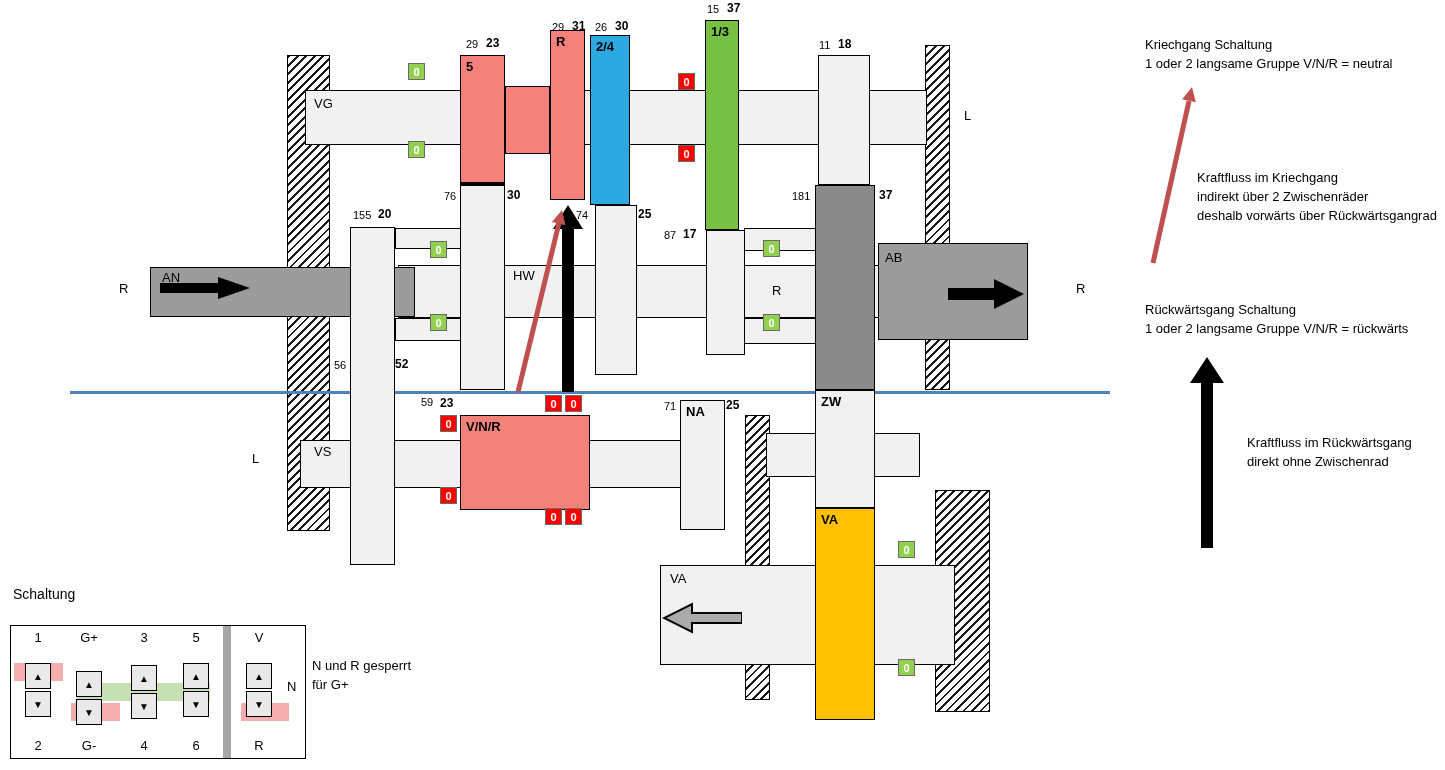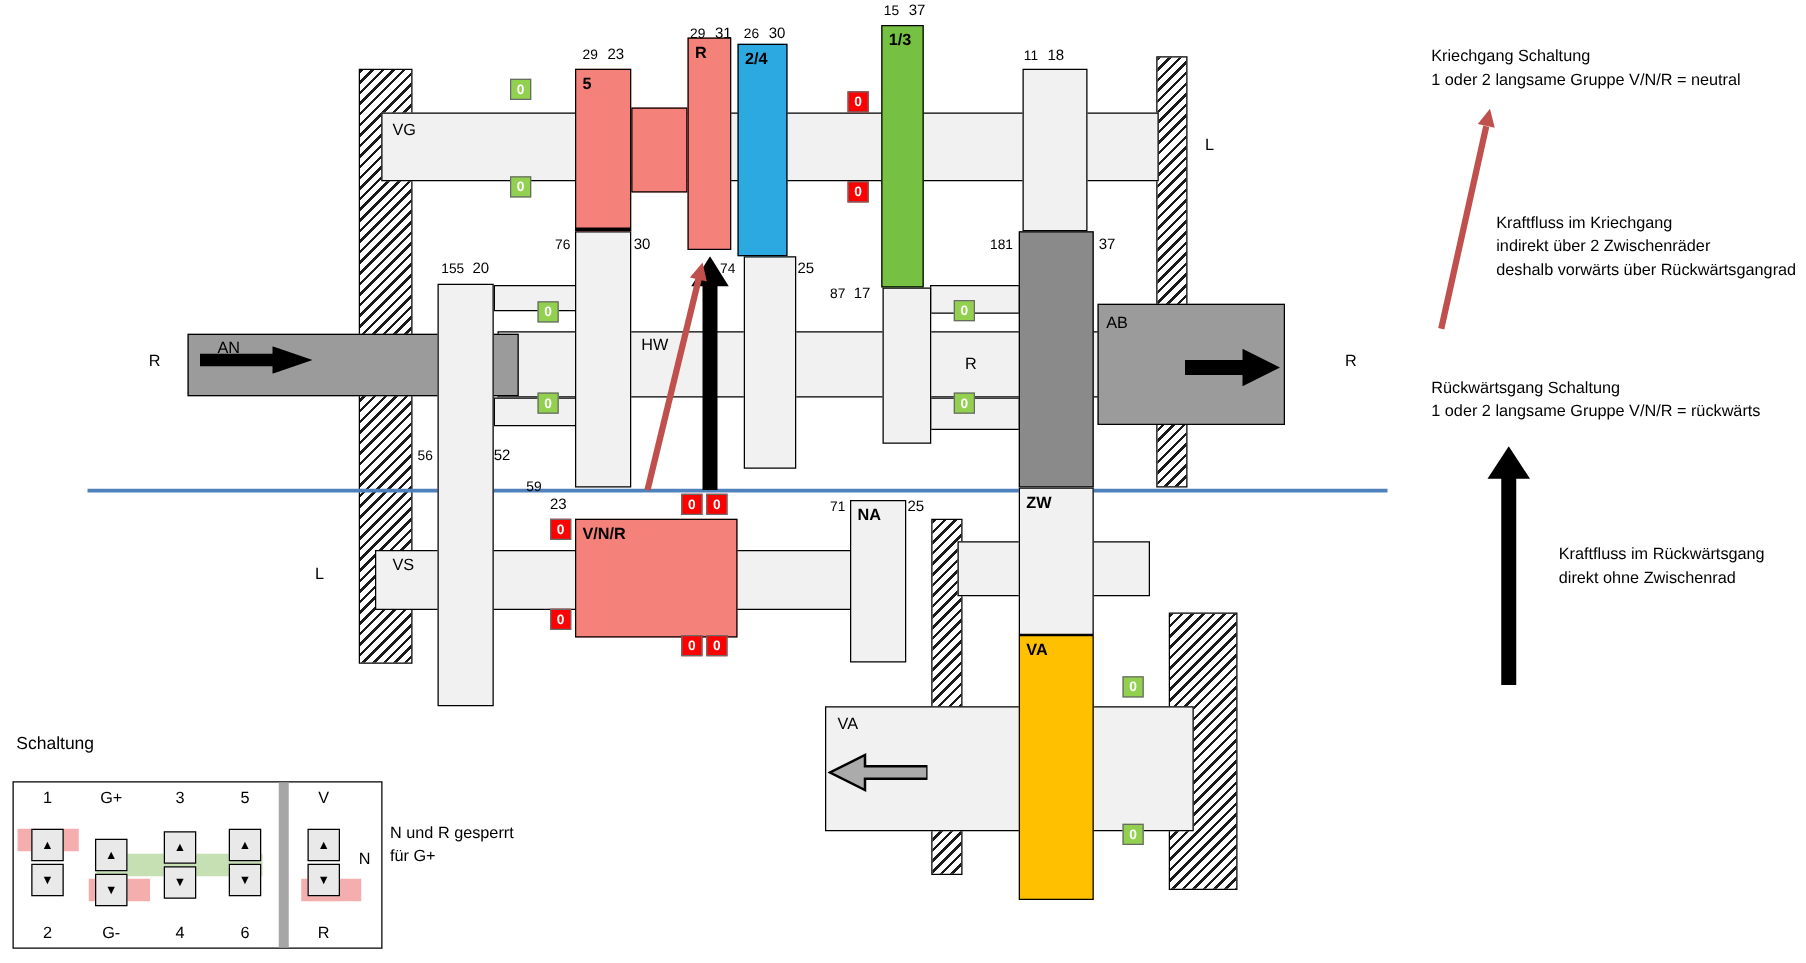--- a/index.html
+++ b/index.html
@@ -8,21 +8,21 @@
   .hatch { position:absolute; z-index:5; border:1px solid #000;
            background:repeating-linear-gradient(135deg,#1a1a1a 0px,#1a1a1a 2px,#ffffff 2px,#ffffff 6px); }
   .bar  { position:absolute; background:#F1F1F1; border:1px solid #000; }
   .dark { background:#9B9B9B; }
   .gear { position:absolute; z-index:20; background:#F1F1F1; border:1px solid #000; }
   .glabel { position:absolute; top:3px; left:5px; font-weight:bold; font-size:13px; white-space:nowrap; }
   .blueline { position:absolute; z-index:12; background:#4F81BD; }
   .txt { position:absolute; z-index:50; font-size:13px; white-space:nowrap; }
   .b { font-weight:normal; }
   .ns { position:absolute; z-index:50; font-size:11px; white-space:nowrap; }
-  .nb { position:absolute; z-index:50; font-size:12px; font-weight:normal; white-space:nowrap; }
+  .nb { position:absolute; z-index:50; font-size:12px; font-weight:bold; white-space:nowrap; }
   .ind { position:absolute; z-index:45; width:17px; height:17px; color:#fff; font-size:11px; font-weight:bold;
          display:flex; align-items:center; justify-content:center; border:1px solid #6a6a6a; }
   .ind.g { background:#92D050; }
   .ind.r { background:#FF0000; }
   .arrowsvg { position:absolute; z-index:40; }
   .ann { position:absolute; z-index:50; font-size:13px; white-space:nowrap; }
   .panel { position:absolute; z-index:60; background:#fff; border:1px solid #000; }
   .panel .txt, .panel .hl, .panel .sbtn, .panel .pdiv { position:absolute; }
   .pdiv { background:#A6A6A6; }
   .sbtn { width:26px; height:26px; background:#E9E9E9; border:1px solid #000;
@@ -104,21 +104,21 @@
   <div class="ind r" style="left:545px;top:395px">0</div>
   <div class="ind r" style="left:565px;top:395px">0</div>
   <div class="ind r" style="left:545px;top:508px">0</div>
   <div class="ind r" style="left:565px;top:508px">0</div>
   <div class="ind r" style="left:440px;top:415px">0</div>
   <div class="ind r" style="left:440px;top:487px">0</div>
 
   <div class="txt b" style="left:314px;top:96px">VG</div>
   <div class="txt b" style="left:513px;top:268px">HW</div>
   <div class="txt b" style="left:314px;top:444px">VS</div>
-  <div class="txt b" style="left:174px;top:270px">AN</div>
+  <div class="txt b" style="left:162px;top:270px">AN</div>
   <div class="txt b" style="left:885px;top:250px">AB</div>
   <div class="txt b" style="left:670px;top:571px">VA</div>
   <div class="txt" style="left:119px;top:281px">R</div>
   <div class="txt" style="left:772px;top:283px">R</div>
   <div class="txt" style="left:1076px;top:281px">R</div>
   <div class="txt" style="left:964px;top:108px">L</div>
   <div class="txt" style="left:252px;top:451px">L</div>
 
   <span class="ns" style="left:466px;top:38px">29</span>
   <span class="nb" style="left:486px;top:36px">23</span>
@@ -135,21 +135,21 @@
   <span class="ns" style="left:444px;top:190px">76</span>
   <span class="nb" style="left:507px;top:188px">30</span>
   <span class="ns" style="left:576px;top:209px">74</span>
   <span class="nb" style="left:638px;top:207px">25</span>
   <span class="ns" style="left:664px;top:229px">87</span>
   <span class="nb" style="left:683px;top:227px">17</span>
   <span class="ns" style="left:792px;top:190px">181</span>
   <span class="nb" style="left:879px;top:188px">37</span>
   <span class="ns" style="left:334px;top:359px">56</span>
   <span class="nb" style="left:395px;top:357px">52</span>
-  <span class="ns" style="left:421px;top:384px">59</span>
+  <span class="ns" style="left:421px;top:396px">59</span>
   <span class="nb" style="left:440px;top:396px">23</span>
   <span class="ns" style="left:664px;top:400px">71</span>
   <span class="nb" style="left:726px;top:398px">25</span>
 
   <svg class="arrowsvg" style="left:160px;top:277px" width="92" height="22">
     <polygon points="0,6 58,6 58,0 90,11 58,22 58,16 0,16" fill="#000"></polygon>
   </svg>
   <svg class="arrowsvg" style="left:948px;top:279px" width="78" height="30">
     <polygon points="0,9 46,9 46,0 76,15 46,30 46,21 0,21" fill="#000"></polygon>
   </svg>

